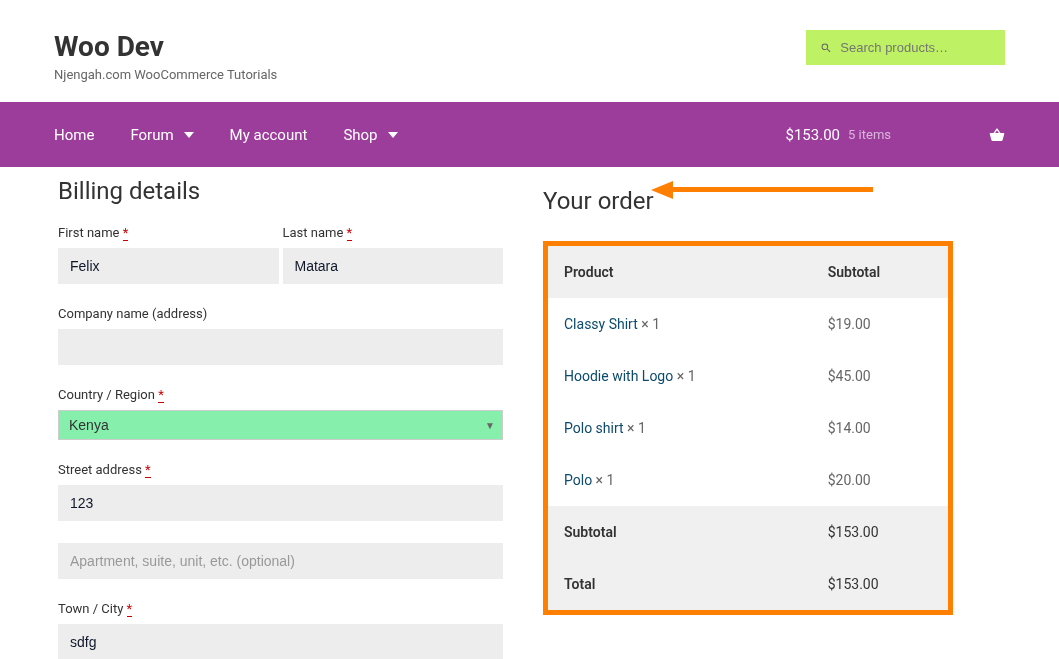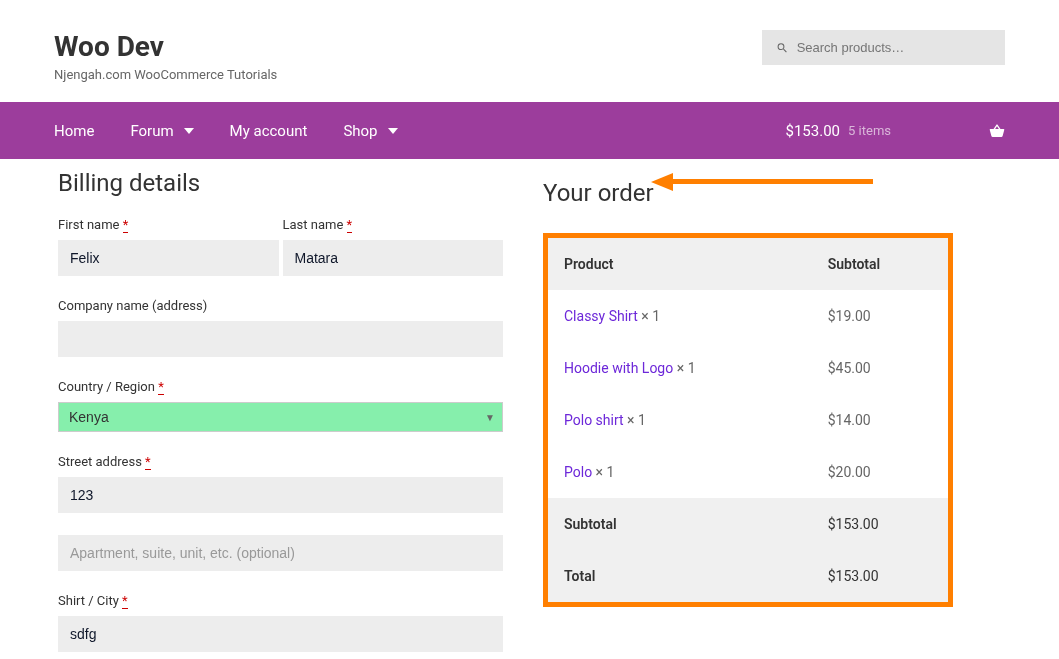--- a/index.html
+++ b/index.html
@@ -2,25 +2,25 @@
 <html><head>
   <meta charset="utf-8">
   <style>
     * { box-sizing: border-box; margin: 0; padding: 0; }
     body { font-family: -apple-system, BlinkMacSystemFont, "Segoe UI", Roboto, sans-serif; background: #fff; color: #333; }
     
     .header-top { display: flex; justify-content: space-between; align-items: flex-start; padding: 30px 54px 20px; }
     .site-brand { }
     .site-title { font-size: 28px; font-weight: 700; color: #333; margin-bottom: 4px; }
     .site-tagline { font-size: 13px; color: #666; }
-    .search-wrap { display: flex; align-items: center; background: #e5e5e5; padding: 10px 14px; width: 243px; }
+    .search-wrap { display: flex; align-items: center; background: #bef264; padding: 10px 14px; width: 199px; }
     .search-wrap .mag { width: 14px; height: 14px; margin-right: 8px; fill: #666; }
     .search-wrap input { border: none; background: transparent; outline: none; font-size: 13px; color: #666; width: 100%; }
     
-    .nav-bar { background: #9c3d9c; display: flex; justify-content: space-between; align-items: center; padding: 0 54px; height: 57px; }
+    .nav-bar { background: #9c3d9c; display: flex; justify-content: space-between; align-items: center; padding: 0 54px; height: 65px; }
     .nav-menu { display: flex; gap: 36px; align-items: center; }
     .nav-item { color: #fff; font-size: 15px; display: flex; align-items: center; gap: 10px; }
     .chev { width: 10px; height: 10px; fill: #fff; }
     .cart-info { display: flex; align-items: center; color: #fff; font-size: 15px; gap: 8px; }
     .cart-info .items { color: #d9b6d9; font-size: 13px; }
     .cart-info .basket { width: 16px; height: 16px; fill: #fff; margin-left: 90px; }
     
     .content { display: flex; gap: 40px; padding: 0 58px 40px; }
     .billing-col { flex: 0 0 445px; }
     .order-col { flex: 1; margin-top: 10px; }
@@ -41,21 +41,21 @@
     .order-col-inner { position: relative; }
     .arrow-annotation { position: absolute; top: -6px; left: 108px; width: 222px; height: 18px; pointer-events: none; }
     .arrow-body { position: absolute; top: 6px; left: 18px; right: 0; height: 5px; background: #ff7f00; }
     .arrow-head { position: absolute; top: 0; left: 0; width: 0; height: 0; border-top: 9px solid transparent; border-bottom: 9px solid transparent; border-right: 22px solid #ff7f00; }
     
     .order-box { border: 5px solid #ff7f00; padding: 0; margin-top: 26px; width: 410px; }
     .order-table { width: 100%; border-collapse: collapse; }
     .order-table th, .order-table td { text-align: left; padding: 18px 16px; font-size: 14px; }
     .order-table thead th { background: #f0f0f0; font-weight: 600; color: #333; }
     .order-table tbody td { color: #666; }
-    .order-table .prod-name { color: #6d28d9; }
+    .order-table .prod-name { color: #0c4a6e; }
     .order-table .qty { color: #666; }
     .order-table tfoot td { background: #f0f0f0; font-weight: 600; color: #333; }
     .order-table tfoot td.val { font-weight: 400; }
   </style>
 </head>
 <body>
 
 <div class="header-top">
   <div class="site-brand">
     <div class="site-title">Woo Dev</div>
@@ -129,21 +129,21 @@
       </div>
     </div>
 
     <div class="field-full">
       <label class="field-label"><span>Street address</span> <span class="required">*</span></label>
       <input class="text-input" type="text" style="margin-bottom: 22px;" value="123">
       <input class="text-input" type="text" placeholder="Apartment, suite, unit, etc. (optional)" style="">
     </div>
 
     <div class="field-full">
-      <label class="field-label"><span>Shirt / City</span> <span class="required">*</span></label>
+      <label class="field-label"><span>Town / City</span> <span class="required">*</span></label>
       <input class="text-input" type="text" value="sdfg" style="">
     </div>
   </div>
 
   <div class="order-col">
     <div class="order-col-inner">
       <h2 class="section-title">Your order</h2>
       <div class="arrow-annotation">
         <div class="arrow-body"></div>
         <div class="arrow-head"></div>

